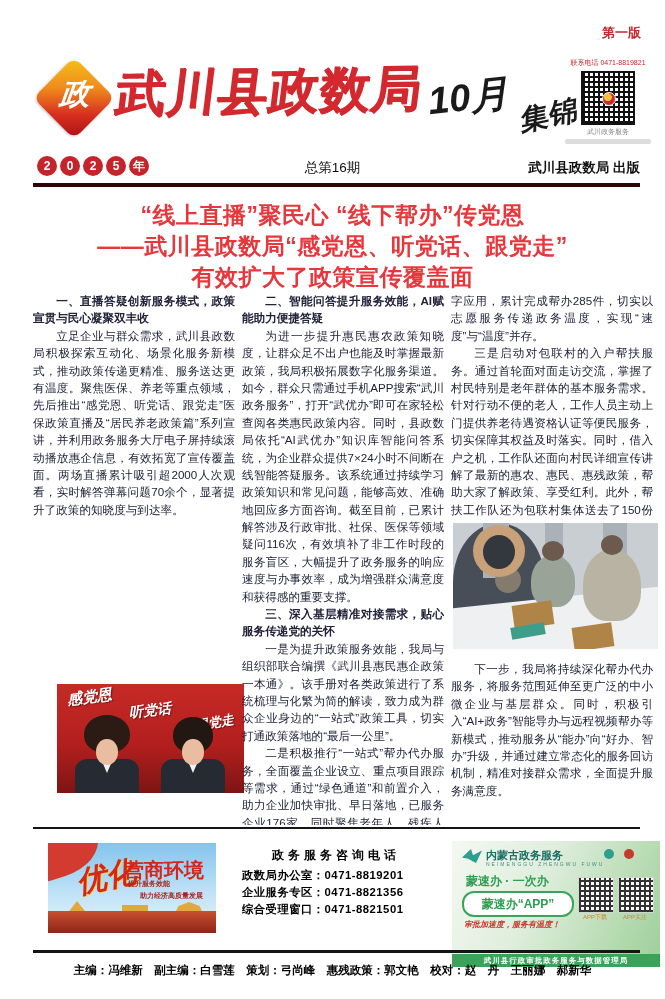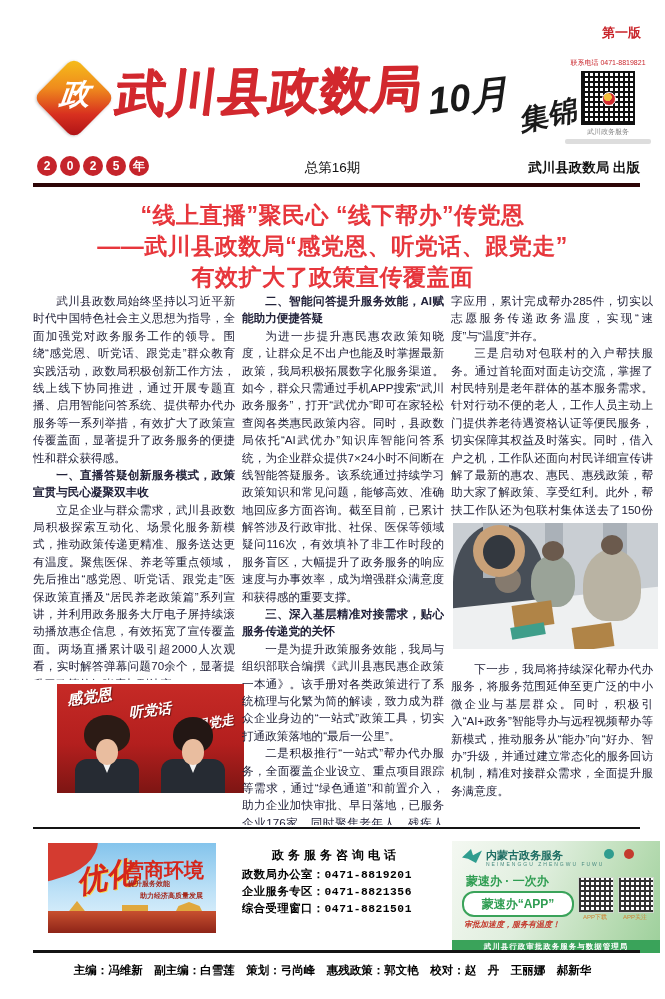--- a/index.html
+++ b/index.html
@@ -106,25 +106,25 @@
   .adl-rest{position:absolute;left:76px;top:14px;font-size:20px;font-weight:900;color:#d5261b;}
   .adl-s1{position:absolute;left:80px;top:36px;font-size:7px;color:#a4281d;font-weight:bold;}
   .adl-s2{position:absolute;left:92px;top:48px;font-size:7px;color:#a4281d;font-weight:bold;}
   .adl-strip{position:absolute;left:0;bottom:0;width:100%;height:22px;
       background:linear-gradient(180deg,#c8502f 0%,#8e2418 100%);}
   .adl-b1,.adl-b2,.adl-b3{position:absolute;bottom:18px;background:#e0a83e;}
   .adl-b1{left:18px;width:22px;height:14px;clip-path:polygon(0 100%,50% 0,100% 100%);}
   .adl-b2{left:74px;width:26px;height:10px;}
   .adl-b3{left:126px;width:30px;height:13px;clip-path:polygon(0 100%,15% 30%,50% 0,85% 30%,100% 100%);}
 
-  .phones{position:absolute;left:228px;top:847px;width:216px;color:#000;font-family:Liberation Mono, monospace;}
+  .phones{position:absolute;left:228px;top:847px;width:216px;color:#000;}
   .phones .ph-title{text-align:center;font-weight:bold;font-size:12px;letter-spacing:4px;margin-bottom:3px;}
   .phones .ph-line{font-weight:bold;font-size:11.3px;line-height:1.5;padding-left:14px;letter-spacing:.5px;}
 
-  .ad-right{position:absolute;left:452px;top:841px;width:208px;height:112px;overflow:hidden;
+  .ad-right{position:absolute;left:452px;top:841px;width:208px;height:126px;overflow:hidden;
       background:linear-gradient(115deg,#f4f8f2 0%,#dfeedd 40%,#b9dcb4 75%,#9ccf9a 100%);}
   .adr-logo{position:absolute;left:10px;top:8px;width:20px;height:14px;background:#2f9d8f;
       clip-path:polygon(0 60%,45% 0,55% 45%,100% 10%,70% 100%,30% 70%);}
   .adr-brand{position:absolute;left:34px;top:7px;font-size:11px;font-weight:bold;color:#1f6e64;}
   .adr-brand-sub{position:absolute;left:34px;top:20px;font-size:5px;color:#4a8b80;letter-spacing:2px;}
   .adr-badge{position:absolute;top:8px;width:10px;height:10px;border-radius:50%;}
   .adr-badge1{left:152px;background:#2f9d8f;}
   .adr-badge2{left:172px;background:#c43b2e;}
   .adr-slogan{position:absolute;left:14px;top:32px;font-size:12px;font-weight:900;color:#2f9d52;}
   .adr-pill{position:absolute;left:10px;top:50px;width:108px;height:22px;border-radius:12px;background:#fff;
@@ -182,21 +182,20 @@
   <div class="publisher">武川县政数局  出版</div>
   <div class="mast-rule"></div>
 
   <div class="headline">
     <div>“线上直播”聚民心 “线下帮办”传党恩</div>
     <div>——武川县政数局“感党恩、听党话、跟党走”</div>
     <div>有效扩大了政策宣传覆盖面</div>
   </div>
 
   <div class="col" id="col1">
-    <p>武川县政数局始终坚持以习近平新时代中国特色社会主义思想为指导，全面加强党对政务服务工作的领导。围绕“感党恩、听党话、跟党走”群众教育实践活动，政数局积极创新工作方法，线上线下协同推进，通过开展专题直播、启用智能问答系统、提供帮办代办服务等一系列举措，有效扩大了政策宣传覆盖面，显著提升了政务服务的便捷性和群众获得感。</p>
     <p class="subhead">一、直播答疑创新服务模式，政策宣贯与民心凝聚双丰收</p>
     <p>立足企业与群众需求，武川县政数局积极探索互动化、场景化服务新模式，推动政策传递更精准、服务送达更有温度。聚焦医保、养老等重点领域，先后推出“感党恩、听党话、跟党走”医保政策直播及“居民养老政策篇”系列宣讲，并利用政务服务大厅电子屏持续滚动播放惠企信息，有效拓宽了宣传覆盖面。两场直播累计吸引超2000人次观看，实时解答弹幕问题70余个，显著提升了政策的知晓度与到达率。</p>
   </div>
 
   <div class="photo1">
     <span class="ph1-t ph1-t1">感党恩</span>
     <span class="ph1-t ph1-t2">听党话</span>
     <span class="ph1-t ph1-t3">跟党走</span>
     <div class="person p-left">
       <div class="hair"></div>

